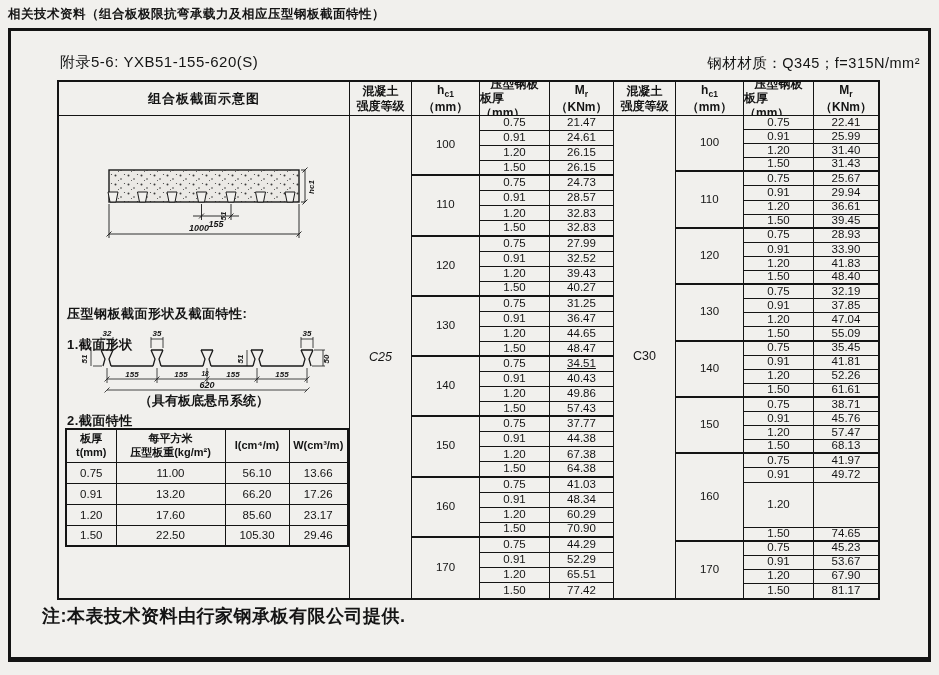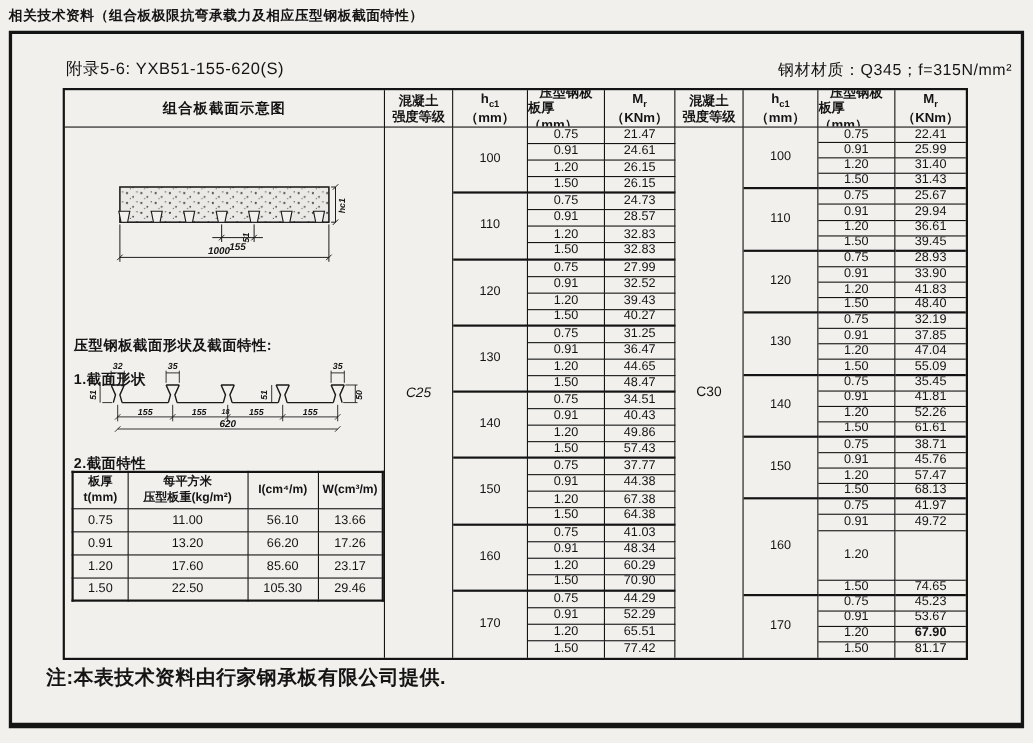--- a/index.html
+++ b/index.html
@@ -150,20 +150,21 @@
           <text class="dimnum-sm" x="166" y="33" text-anchor="middle" transform="rotate(-90 166 33)">51</text>
           <text class="dimnum-sm" x="252" y="33" text-anchor="middle" transform="rotate(-90 252 33)">50</text>
           <text class="dimnum-sm" x="55" y="51" text-anchor="middle">155</text>
           <text class="dimnum-sm" x="104" y="51" text-anchor="middle">155</text>
           <text class="dimnum-xs" x="128" y="50" text-anchor="middle">18</text>
           <text class="dimnum-sm" x="156" y="51" text-anchor="middle">155</text>
           <text class="dimnum-sm" x="205" y="51" text-anchor="middle">155</text>
           <text class="dimnum" x="130" y="62" text-anchor="middle">620</text>
         </svg>
 
+        <div class="lp-caption" style="top:276px;">（具有板底悬吊系统）</div>
         <div class="lp-text" style="top:296px;">2.截面特性</div>
 
         <table class="props">
           <thead id="props-head">
               <tr>
                 <th style="width: 50px;">
                   <div>板厚</div>
                   <div>t(mm)</div>
                 </th>
                 <th style="width: 109px;">
@@ -335,21 +336,21 @@
         </div>
         <div class="cell gend c4" style="grid-area: 17 / 4;">
           <span>48.47</span>
         </div>
         <div class="cell gend" style="grid-area: 18 / 2 / span 4;">
           <span>140</span>
         </div>
         <div class="cell " style="grid-area: 18 / 3;">
           <span>0.75</span>
         </div>
-        <div class="cell  c4" style="grid-area: 18 / 4;">
+        <div class="cell  c4" style="grid-area: 18 / 4; text-decoration: underline;">
           <span>34.51</span>
         </div>
         <div class="cell " style="grid-area: 19 / 3;">
           <span>0.91</span>
         </div>
         <div class="cell  c4" style="grid-area: 19 / 4;">
           <span>40.43</span>
         </div>
         <div class="cell " style="grid-area: 20 / 3;">
           <span>1.20</span>
@@ -665,21 +666,21 @@
         </div>
         <div class="cell " style="grid-area: 31 / 3;">
           <span>0.91</span>
         </div>
         <div class="cell  c4" style="grid-area: 31 / 4;">
           <span>53.67</span>
         </div>
         <div class="cell " style="grid-area: 32 / 3;">
           <span>1.20</span>
         </div>
-        <div class="cell  c4" style="grid-area: 32 / 4; font-weight: bold;">
+        <div class="cell  c4" style="grid-area: 32 / 4;">
           <span>67.90</span>
         </div>
         <div class="cell bend" style="grid-area: 33 / 3;">
           <span>1.50</span>
         </div>
         <div class="cell bend c4" style="grid-area: 33 / 4;">
           <span>81.17</span>
         </div>
       </div>
 

